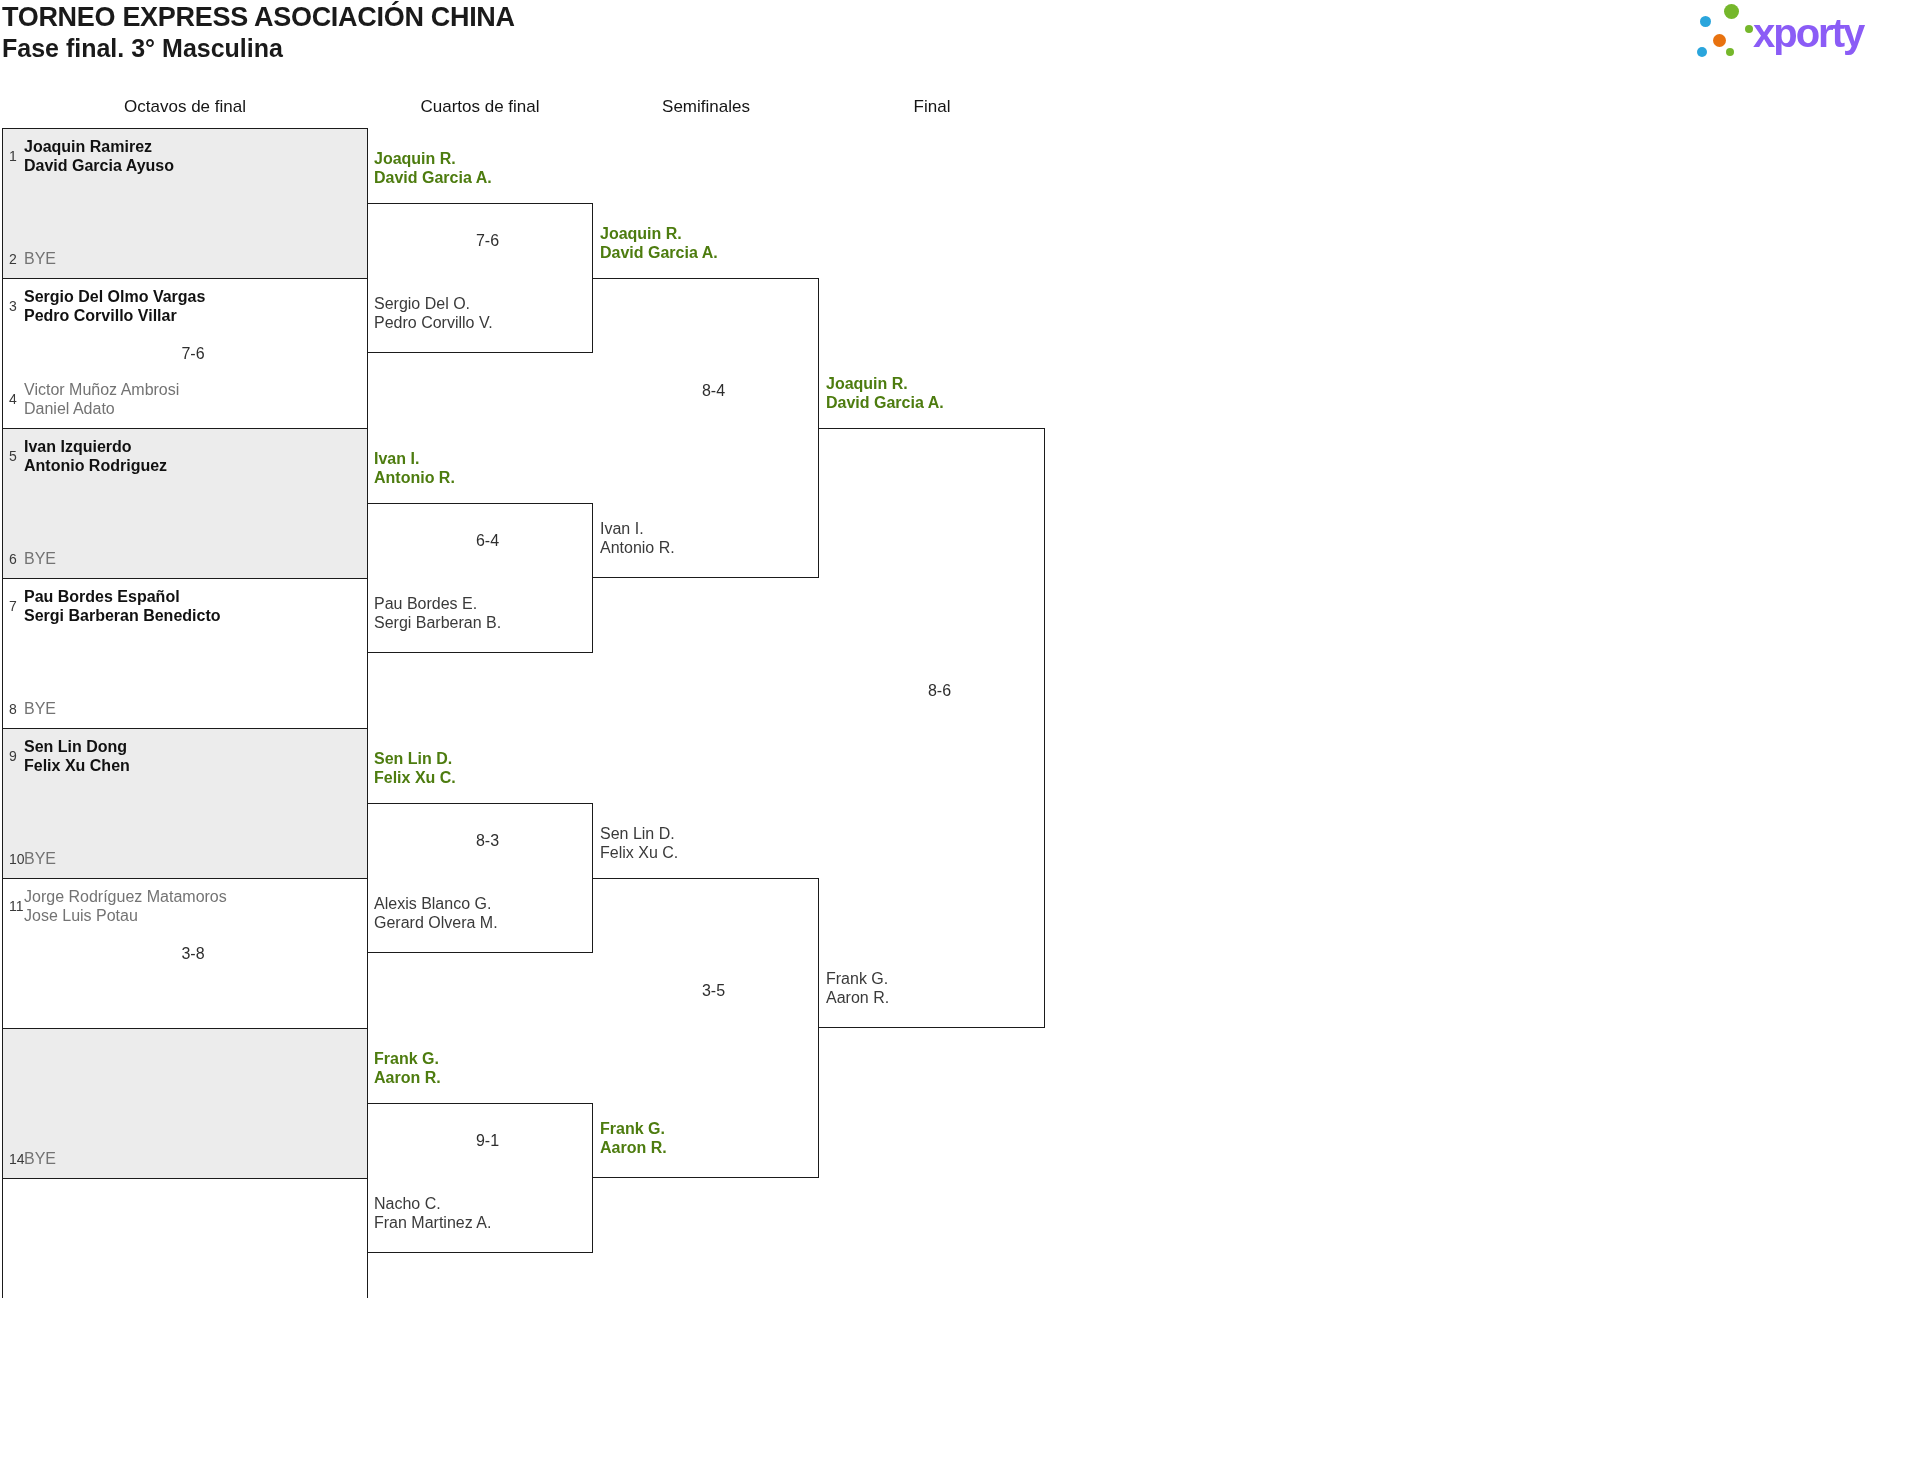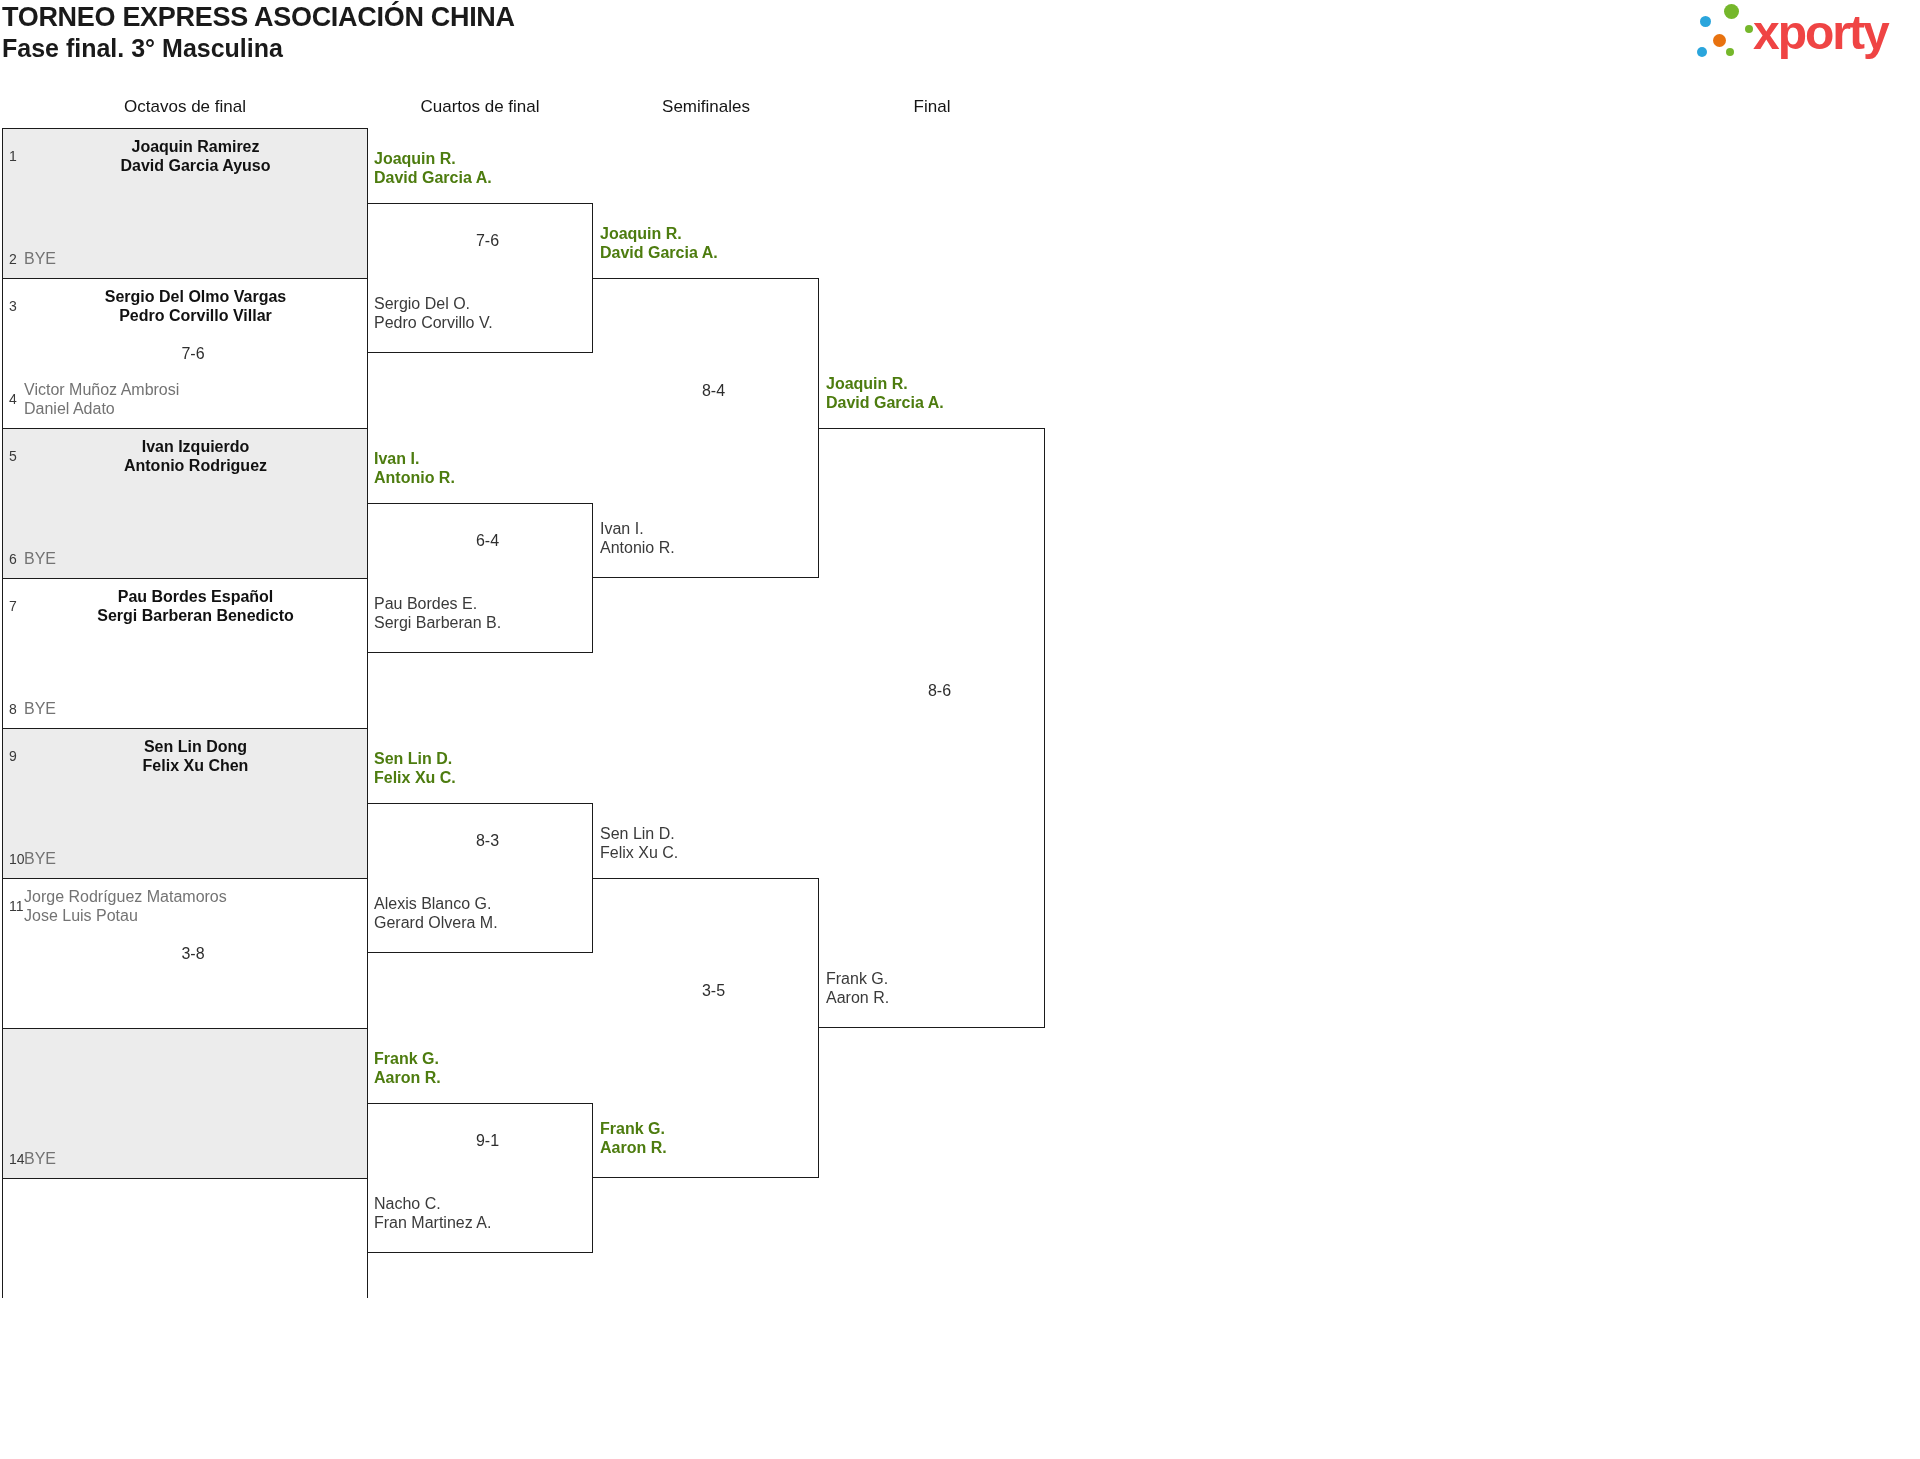--- a/index.html
+++ b/index.html
@@ -22,21 +22,21 @@
   .r16m.shaded{background:#ececec;}
   .r16m.divider{border-bottom:1px solid #1b1b1b;}
 
   .slot{position:absolute;left:0;right:0;display:flex;align-items:center;}
   .slot.top{top:8px;}
   .slot.bot{bottom:10px;}
   .num{flex:none;width:21px;padding-left:6px;font-size:14px;color:#3a3a3a;}
   .names{flex:1;font-size:16px;line-height:19px;color:#737373;}
   .names span{display:block;white-space:nowrap;}
   .names span:empty{display:none;}
-  .names.bold{font-weight:700;color:#111;text-align:center;}
+  .names.bold{font-weight:700;color:#111;}
 
   .score{position:absolute;left:0;right:0;text-align:center;font-size:16px;line-height:19px;color:#2e2e2e;padding-left:16px;}
   .r16m .score{top:calc(50% - 10px);}
 
   
   .adv{position:absolute;border:1px solid #1b1b1b;border-left:none;}
   .adv .score{top:calc(50% - 47px);}
   .advlabel{position:absolute;left:7px;font-size:16px;line-height:19px;color:#3a3a3a;white-space:nowrap;}
   .advlabel span{display:block;}
   .advlabel.toplbl{top:-55px;}
@@ -53,21 +53,21 @@
 
   
   .logo{position:absolute;left:1690px;top:0;width:228px;height:66px;}
   .dot{position:absolute;border-radius:50%;}
   .dot-g1{left:34px;top:4px;width:15px;height:15px;background:#75b72b;}
   .dot-b1{left:10px;top:16px;width:11px;height:11px;background:#2aa5dc;}
   .dot-g2{left:55px;top:25px;width:8px;height:8px;background:#75b72b;}
   .dot-o1{left:23px;top:34px;width:13px;height:13px;background:#e8720f;}
   .dot-b2{left:7px;top:47px;width:10px;height:10px;background:#2aa5dc;}
   .dot-g3{left:36px;top:48px;width:8px;height:8px;background:#75b72b;}
-  .wordmark{position:absolute;left:63px;top:5px;font-size:48px;line-height:56px;font-weight:700;letter-spacing:-2px;color:#ef4444;}
+  .wordmark{position:absolute;left:63px;top:5px;font-size:40px;line-height:56px;font-weight:700;letter-spacing:-2px;color:#8b5cf6;}
 </style>
 </head>
 <body>
 
 <div class="page">
 
   <div class="title">TORNEO EXPRESS ASOCIACIÓN CHINA</div>
   <div class="subtitle">Fase final. 3° Masculina</div>
 
   <div class="logo">

